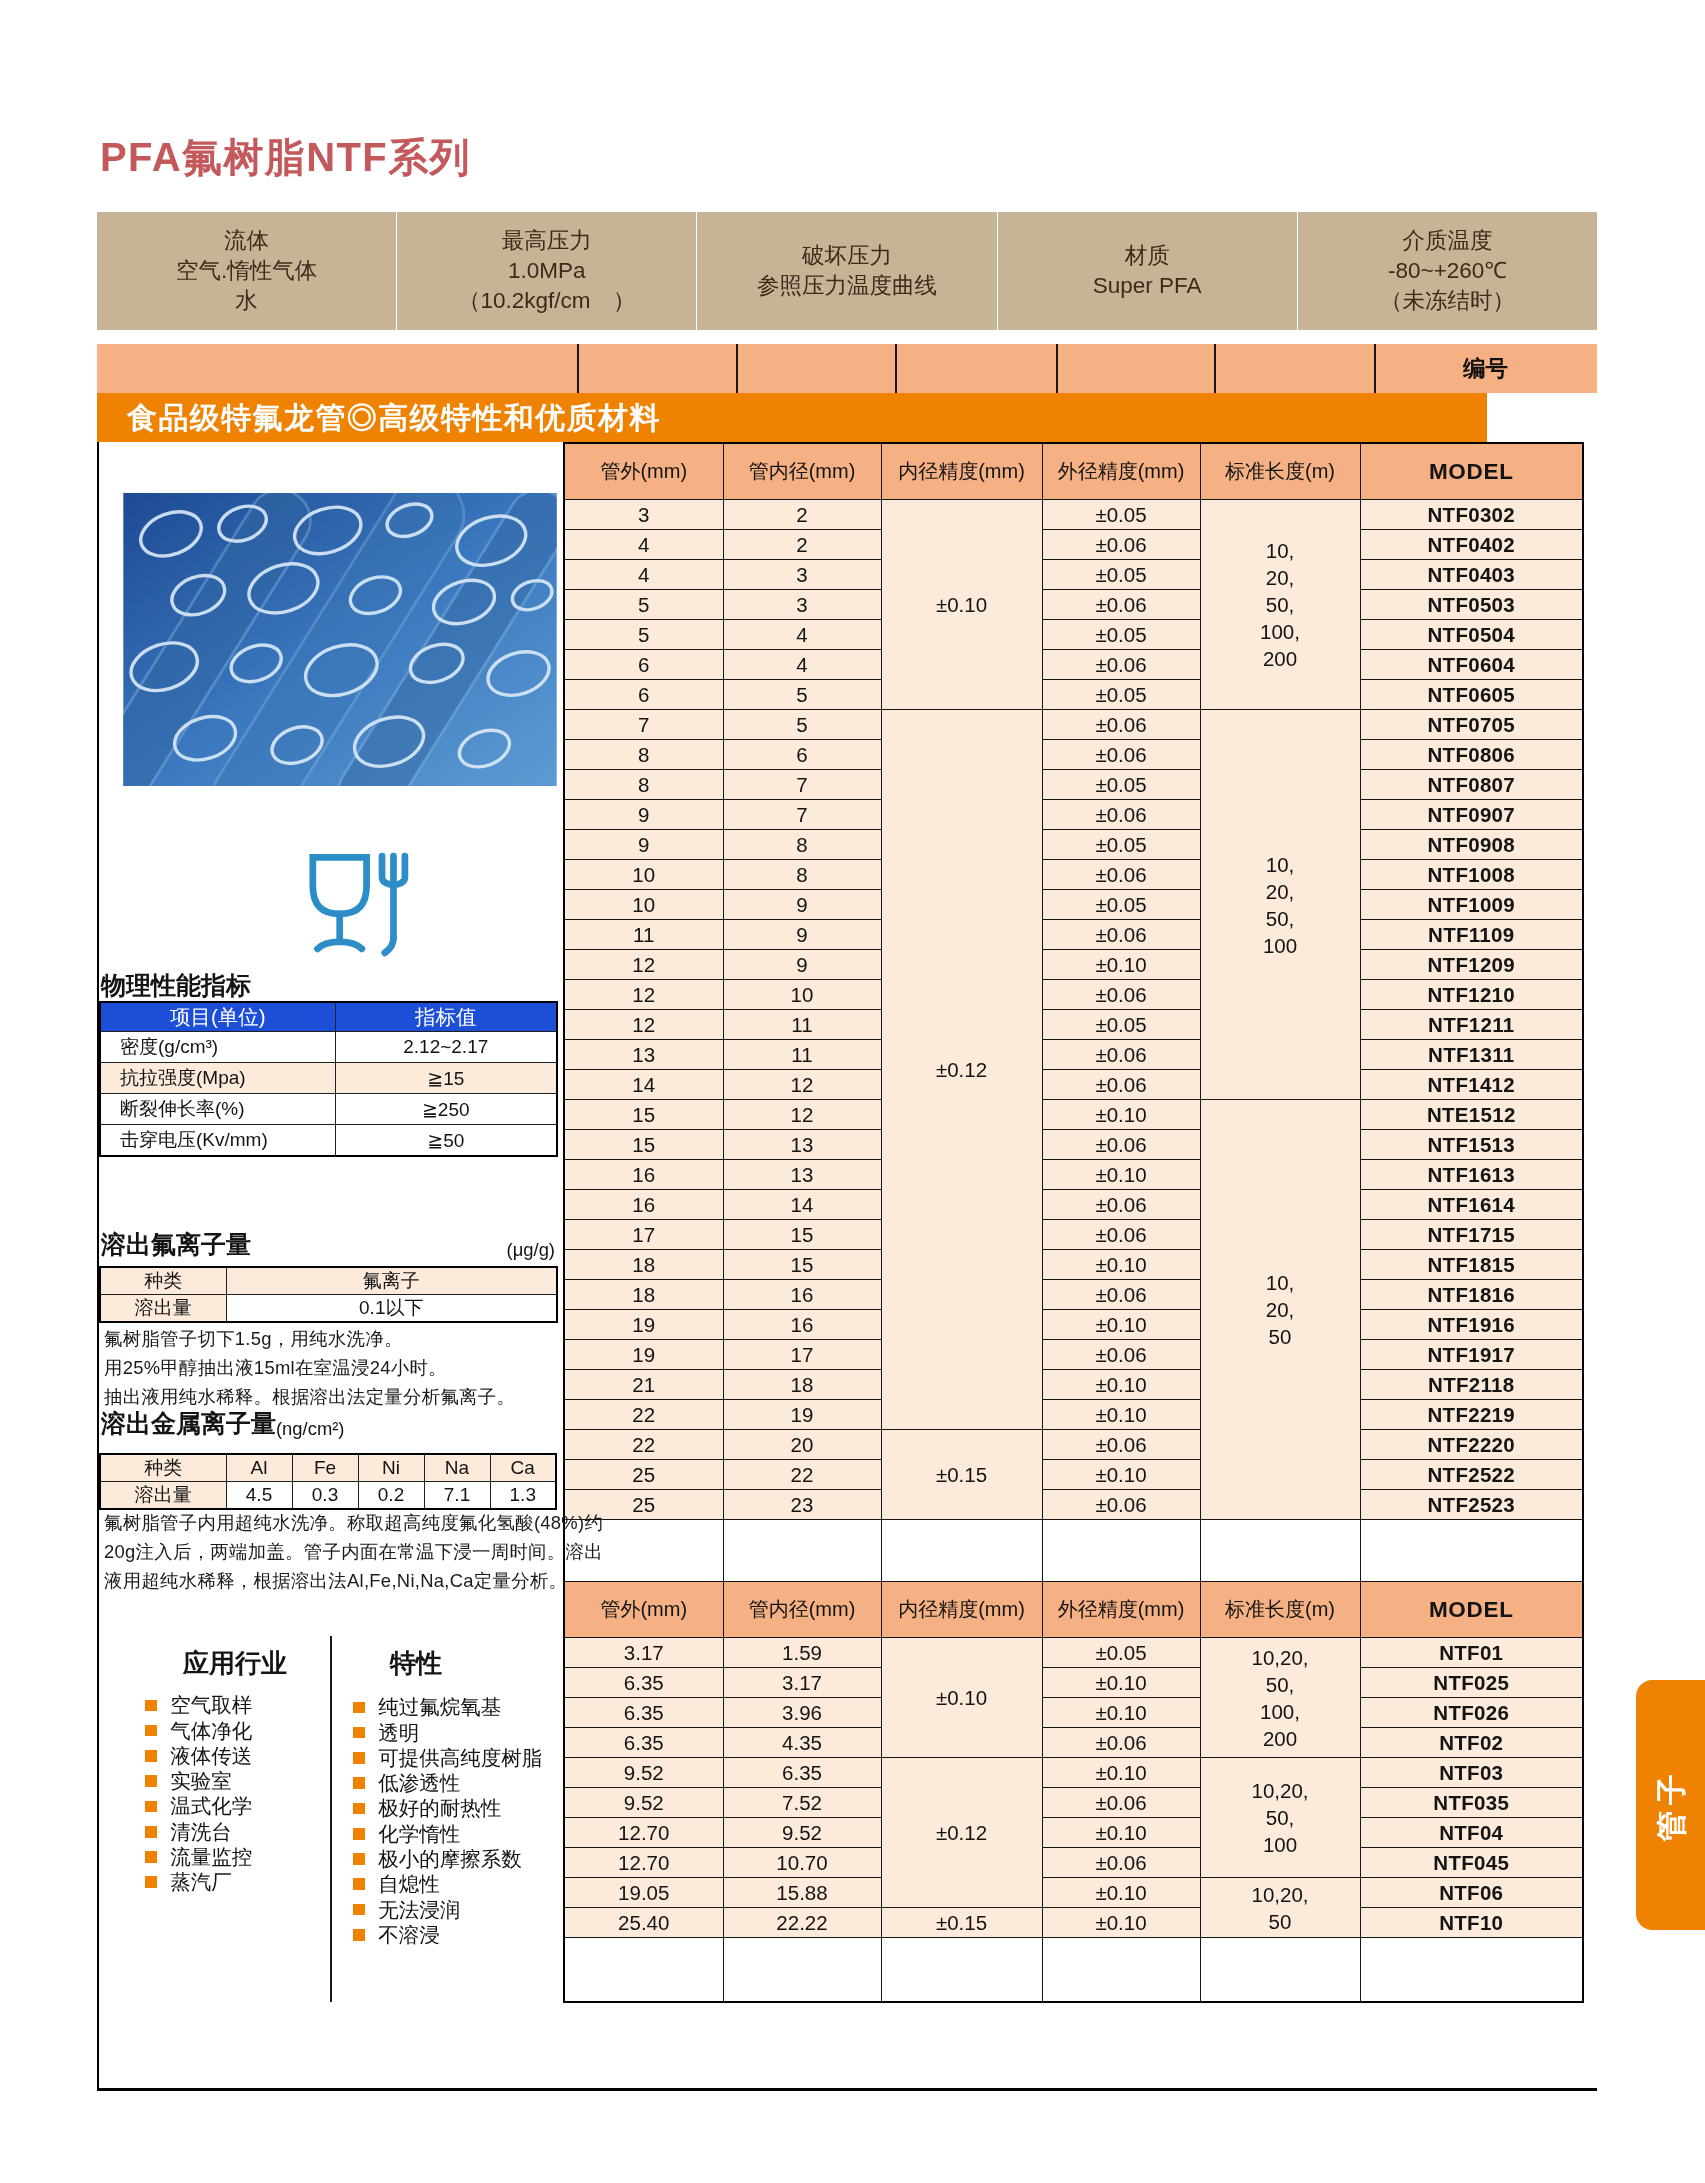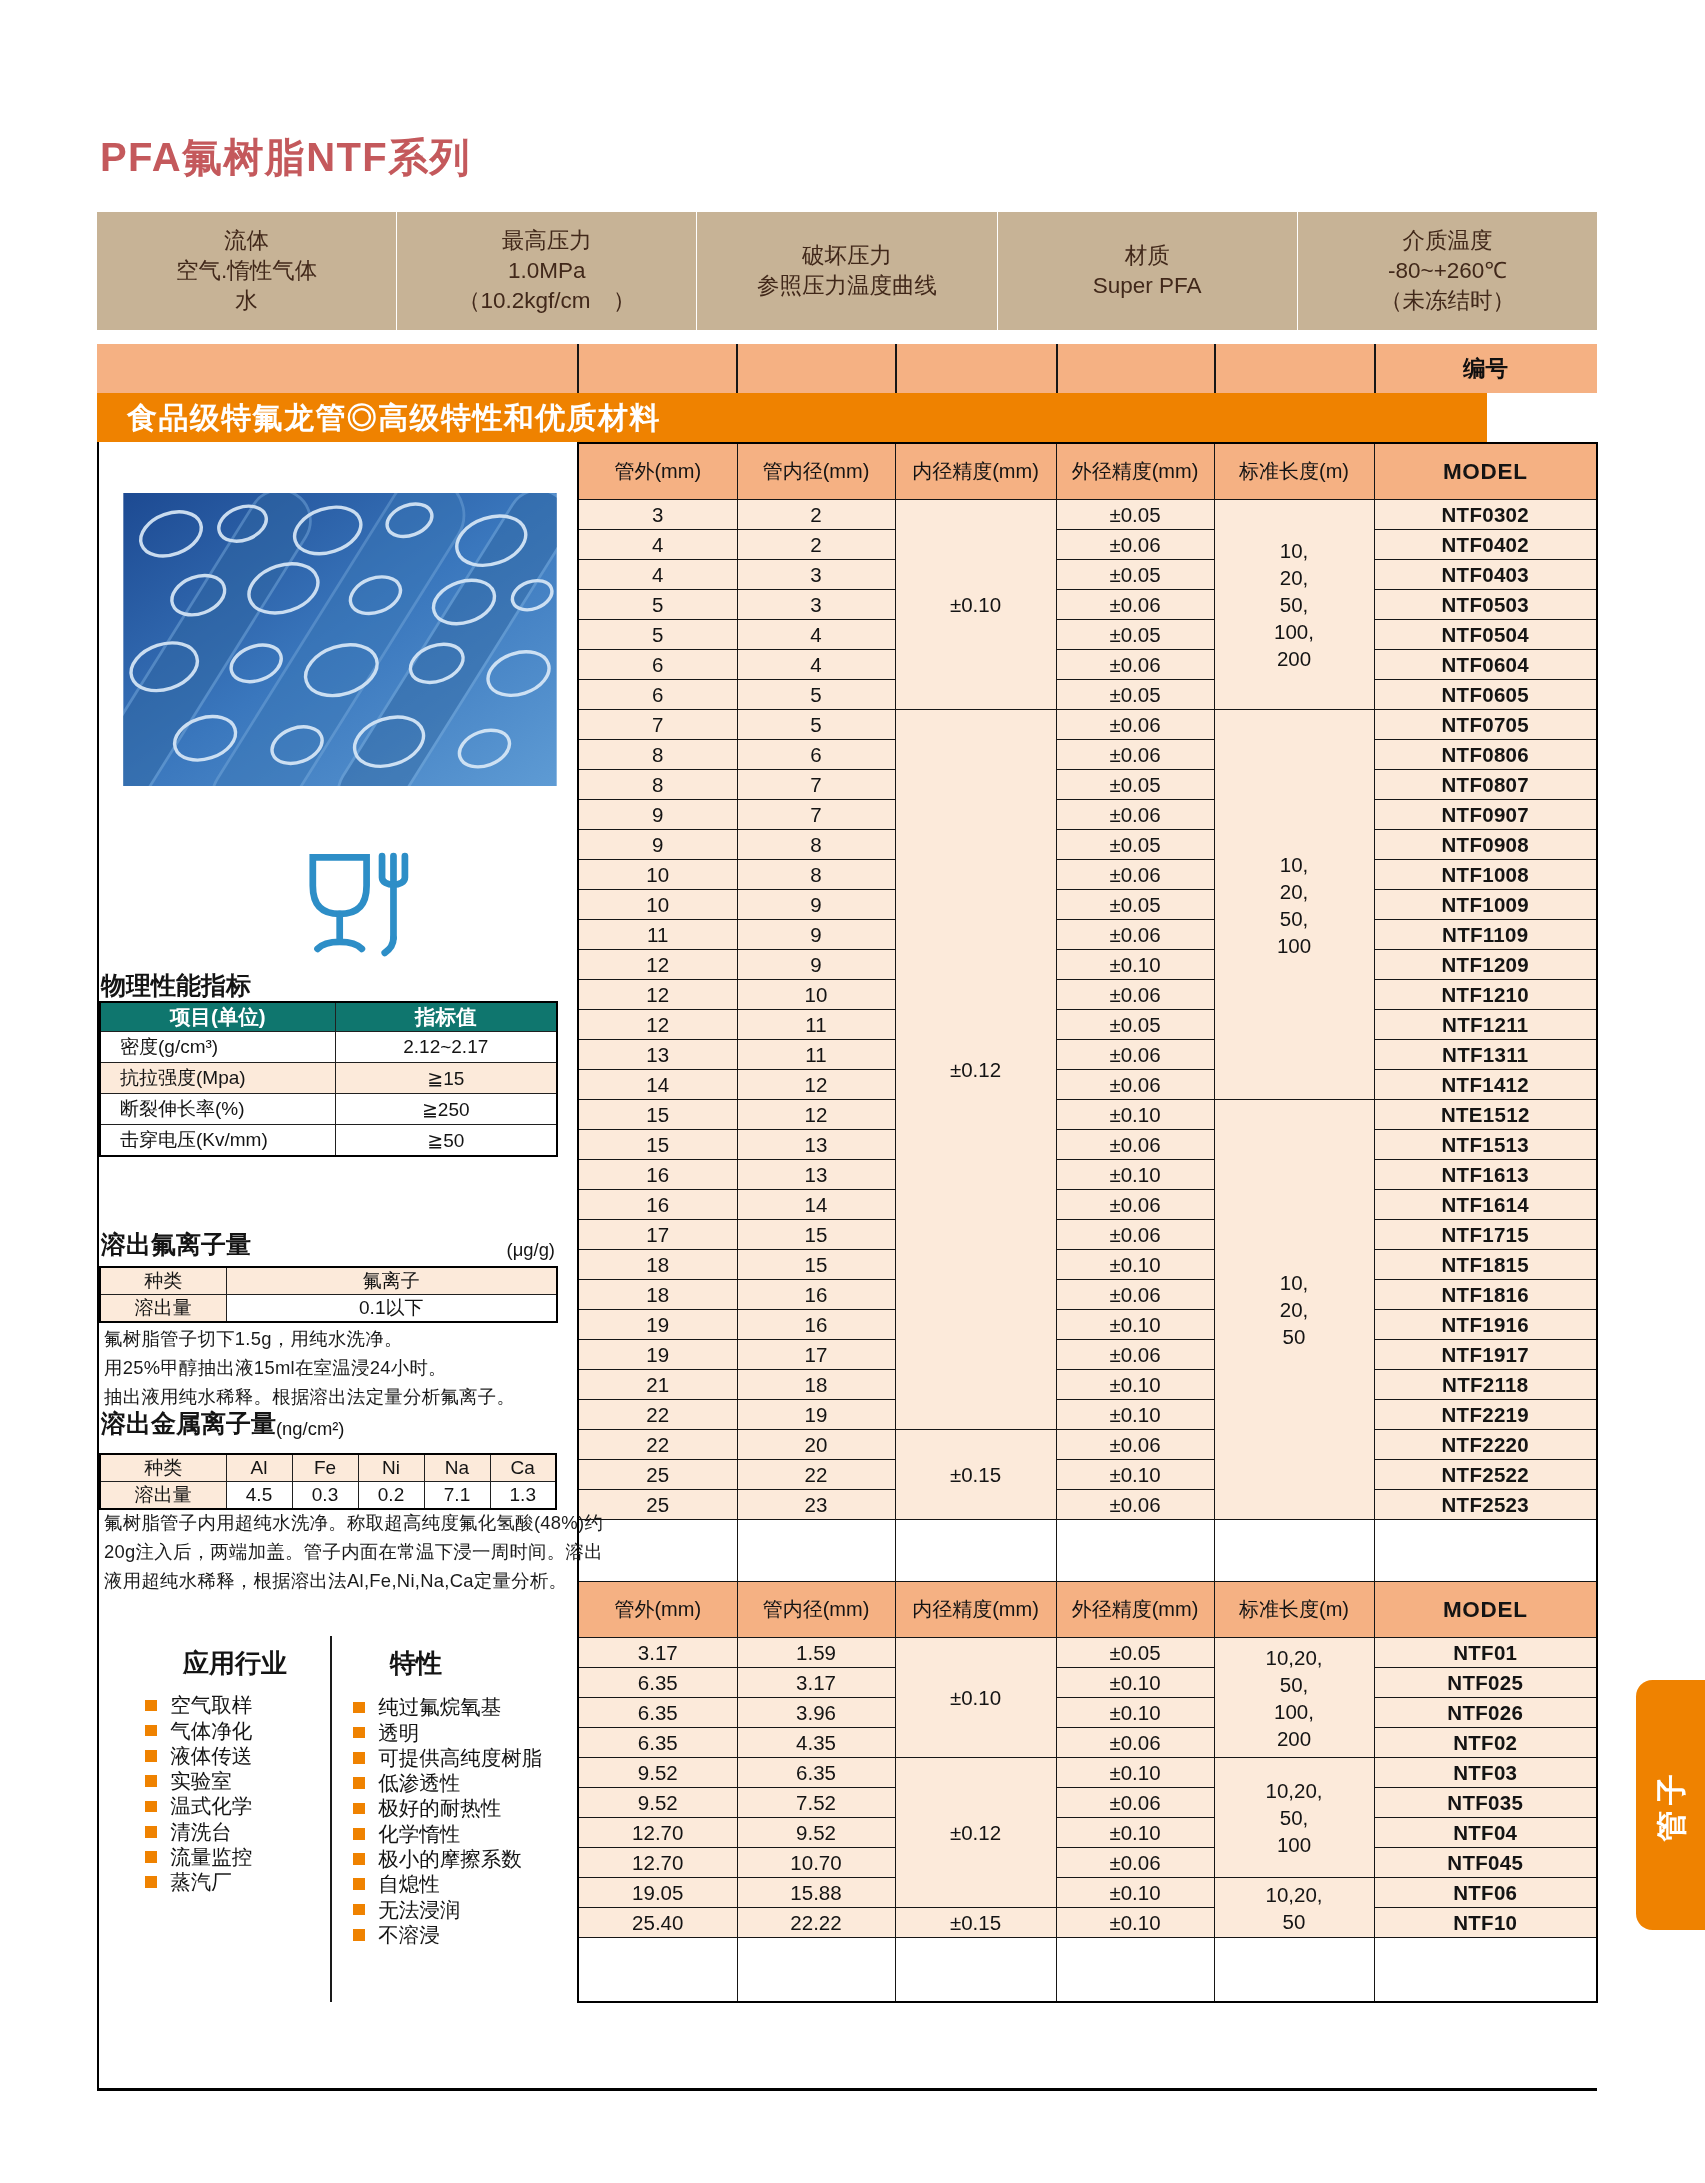--- a/index.html
+++ b/index.html
@@ -19,21 +19,21 @@
   .id-band{left:97px;top:344px;width:1500px;height:49px;background:#f5b183;}
   .id-band .vline{position:absolute;top:0;width:2px;height:49px;background:#161616;}
   .id-label{position:absolute;left:1277px;width:223px;text-align:center;line-height:49px;
             font-size:22.5px;font-weight:bold;color:#101010;}
 
   
   .banner{left:97px;top:393px;width:1390px;height:49px;background:#ef8200;}
   .banner span{display:block;padding-left:30px;font-size:30px;font-weight:bold;color:#fff;line-height:49px;letter-spacing:1.4px;}
 
   
-  .spec-table{left:577px;top:442px;border-collapse:collapse;table-layout:fixed;width:1020px;
+  .spec-table{left:563px;top:442px;border-collapse:collapse;table-layout:fixed;width:1020px;
               background:#a16207;border:2px solid #000;}
   .spec-table td{border:1.4px solid #161616;text-align:center;vertical-align:middle;
                  font-size:20.5px;color:#141414;background:#fceada;padding:0;overflow:hidden;}
   .spec-table tr.hdr td{background:#f5b183;font-size:20px;font-weight:500;height:55px;}
   .spec-table tr.hdr td.model{font-size:22.5px;font-weight:bold;letter-spacing:0.7px;}
   .spec-table tr.b1 td{height:29px;}
   .spec-table tr.b2 td{height:29px;}
   .spec-table td.model{font-weight:bold;letter-spacing:0.3px;}
   .spec-table td.len{line-height:27px;}
   .spec-table tr.gap td{background:#fff;height:61px;}
@@ -50,21 +50,21 @@
   .food-icon{left:296px;top:848px;width:121px;height:113px;}
 
   
   .side-h{font-size:25px;font-weight:bold;color:#141414;}
   .unit{font-size:18.4px;font-weight:normal;color:#141414;}
 
   
   .side-table{border-collapse:collapse;table-layout:fixed;background:#fff;}
   .side-table td{border:1.4px solid #202020;font-size:19px;color:#141414;text-align:center;vertical-align:middle;padding:0;}
   .phys{left:99px;top:1001px;width:457px;border:2px solid #000;}
-  .phys tr.hdr td{background:#0f766e;color:#fff;font-size:20.5px;font-weight:bold;height:27px;}
+  .phys tr.hdr td{background:#1d4ed8;color:#fff;font-size:20.5px;font-weight:normal;height:27px;}
   .phys td.lab{text-align:left;padding-left:19px;}
   .flu{left:99px;top:1266px;width:457px;border:2px solid #000;}
   .flu td{height:22.5px;}
   .met{left:99px;top:1453px;width:457px;border:2px solid #000;}
   .met td{height:22.5px;}
   .peach{background:#fceada;}
   .white{background:#fff;}
 
   .note{font-size:18.4px;line-height:29px;color:#1a1a1a;letter-spacing:0.3px;}
 

